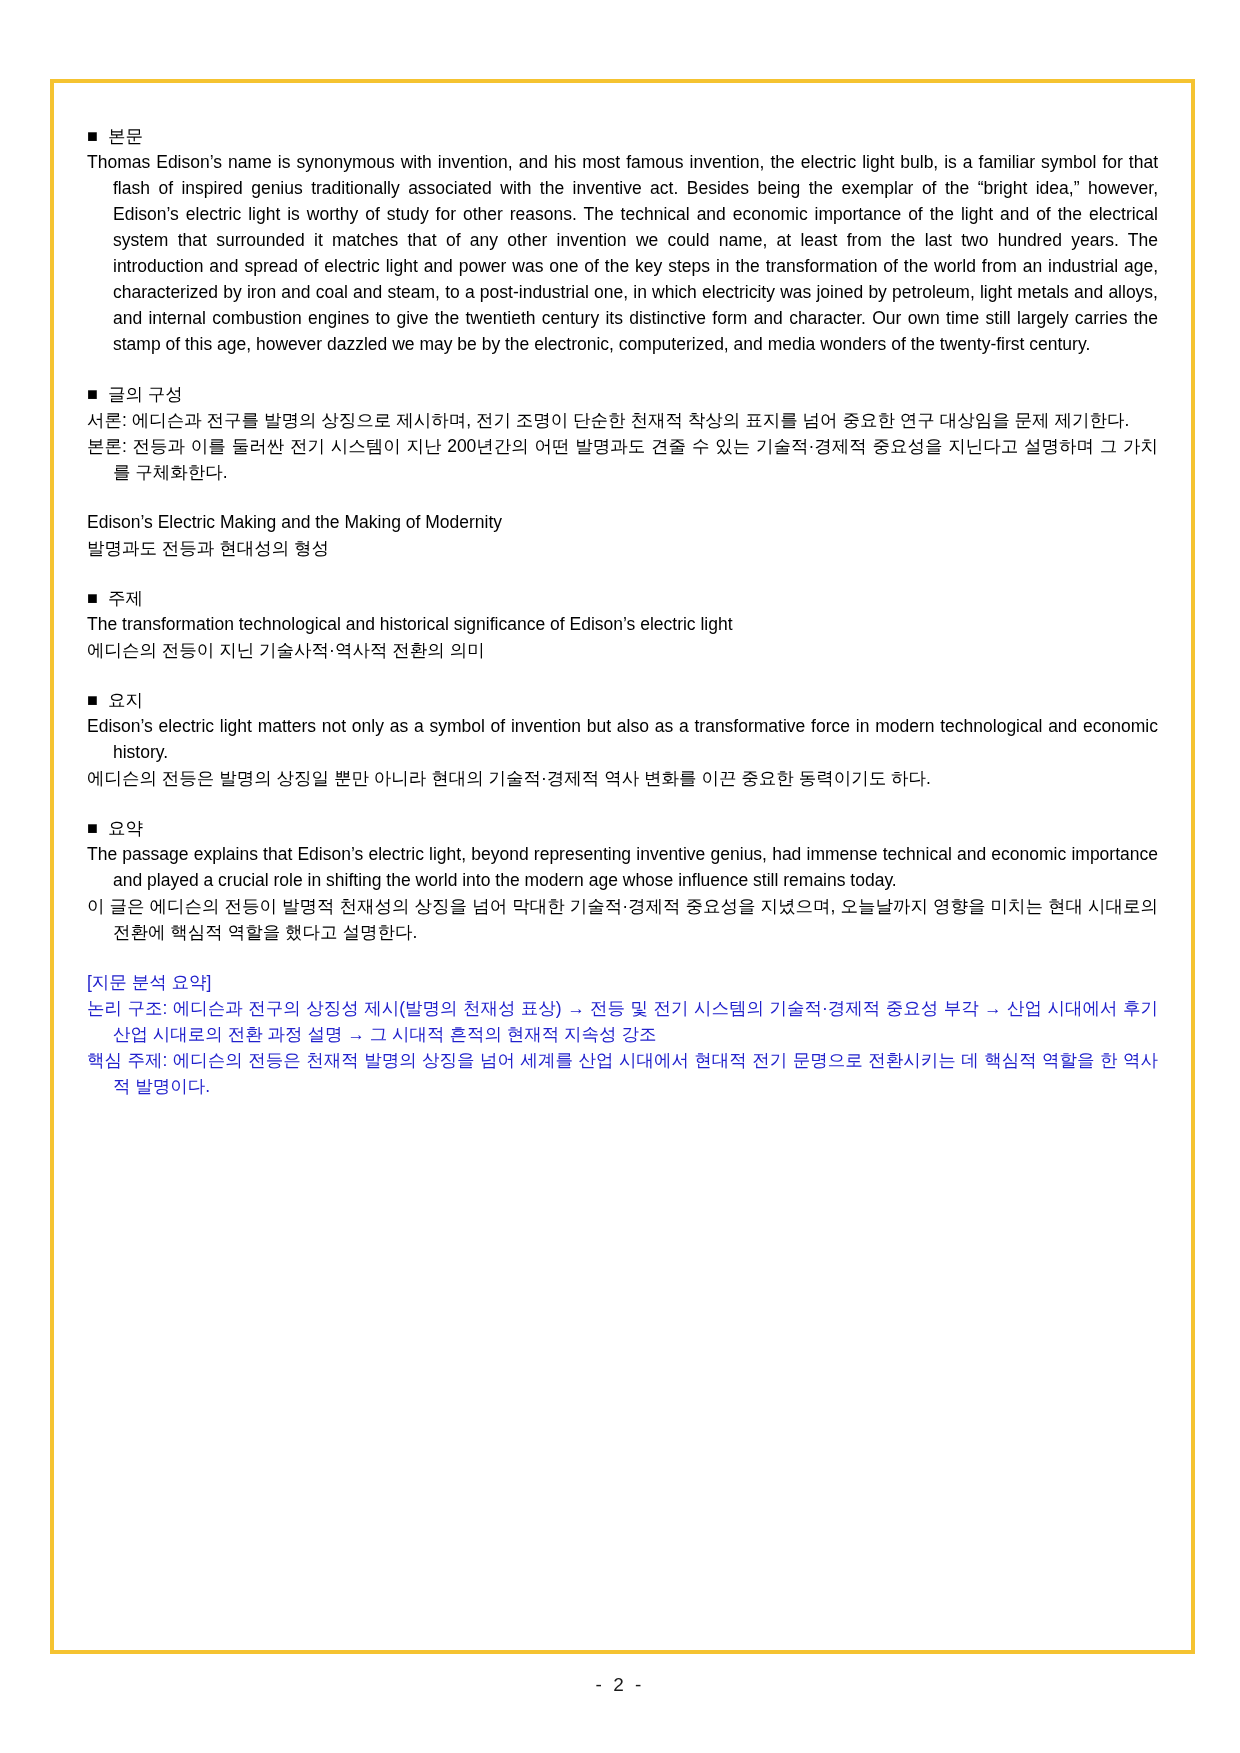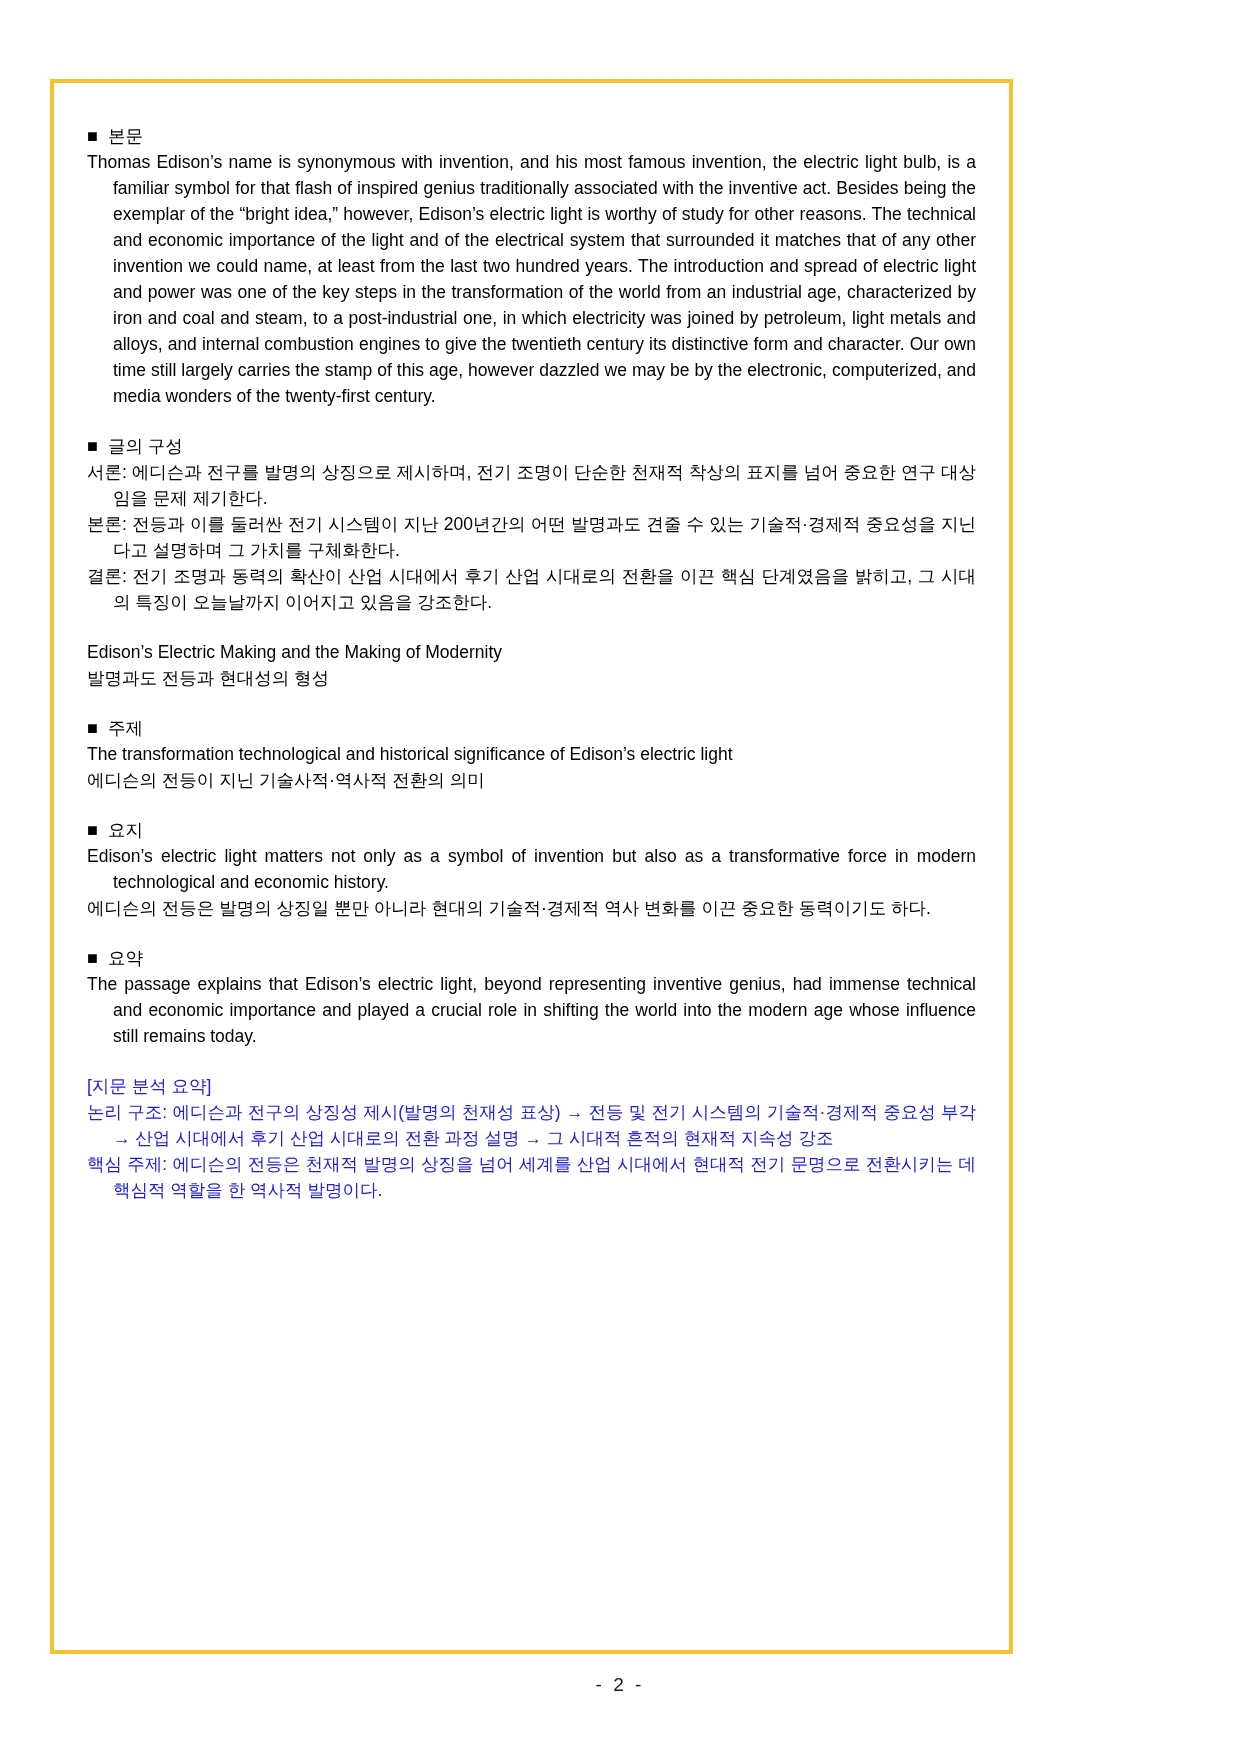--- a/index.html
+++ b/index.html
@@ -13,21 +13,21 @@
     height: 1753px;
     font-family: "Liberation Sans", "DejaVu Sans", sans-serif;
     color: #000000;
     font-size: 17.5px;
     line-height: 26px;
   }
   .frame {
     position: absolute;
     left: 50px;
     top: 79px;
-    width: 963px;
+    width: 1145px;
     height: 1575px;
     box-sizing: border-box;
     border: 4px solid var(--border-color, #F5C331);
     padding: 40px 33px 0 33px;
     background: #ffffff;
   }
   .section { margin: 0 0 24px 0; }
   .heading {
     font-weight: normal;
     margin: 0;
@@ -75,21 +75,20 @@
     </div>
     <p class="para hang en">Thomas Edison’s name is synonymous with invention, and his most famous invention, the electric light bulb, is a familiar symbol for that flash of inspired genius traditionally associated with the inventive act. Besides being the exemplar of the “bright idea,” however, Edison’s electric light is worthy of study for other reasons. The technical and economic importance of the light and of the electrical system that surrounded it matches that of any other invention we could name, at least from the last two hundred years. The introduction and spread of electric light and power was one of the key steps in the transformation of the world from an industrial age, characterized by iron and coal and steam, to a post-industrial one, in which electricity was joined by petroleum, light metals and alloys, and internal combustion engines to give the twentieth century its distinctive form and character. Our own time still largely carries the stamp of this age, however dazzled we may be by the electronic, computerized, and media wonders of the twenty-first century.</p>
   </div>
 
   <div class="section">
     <div class="heading">
       <span class="bullet">■</span><span>글의 구성</span>
     </div>
     <p class="para hang ko">서론: 에디슨과 전구를 발명의 상징으로 제시하며, 전기 조명이 단순한 천재적 착상의 표지를 넘어 중요한 연구 대상임을 문제 제기한다.</p>
     <p class="para hang ko">본론: 전등과 이를 둘러싼 전기 시스템이 지난 200년간의 어떤 발명과도 견줄 수 있는 기술적·경제적 중요성을 지닌다고 설명하며 그 가치를 구체화한다.</p>
-    <p class="para hang ko">결론: 전기 조명과 동력의 확산이 산업 시대에서 후기 산업 시대로의 전환을 이끈 핵심 단계였음을 밝히고, 그 시대의 특징이 오늘날까지 이어지고 있음을 강조한다.</p>
   </div>
 
   <div class="section">
     <p class="para en">Edison’s Electric Making and the Making of Modernity</p>
     <p class="para ko">발명과도 전등과 현대성의 형성</p>
   </div>
 
   <div class="section">
     <div class="heading">
       <span class="bullet">■</span><span>주제</span>
@@ -104,20 +103,21 @@
     </div>
     <p class="para hang en">Edison’s electric light matters not only as a symbol of invention but also as a transformative force in modern technological and economic history.</p>
     <p class="para hang ko">에디슨의 전등은 발명의 상징일 뿐만 아니라 현대의 기술적·경제적 역사 변화를 이끈 중요한 동력이기도 하다.</p>
   </div>
 
   <div class="section">
     <div class="heading">
       <span class="bullet">■</span><span>요약</span>
     </div>
     <p class="para hang en">The passage explains that Edison’s electric light, beyond representing inventive genius, had immense technical and economic importance and played a crucial role in shifting the world into the modern age whose influence still remains today.</p>
+    <p class="para hang ko">이 글은 에디슨의 전등이 발명적 천재성의 상징을 넘어 막대한 기술적·경제적 중요성을 지녔으며, 오늘날까지 영향을 미치는 현대 시대로의 전환에 핵심적 역할을 했다고 설명한다.</p>
   </div>
 
   <div class="section analysis">
     <div class="heading">[지문 분석 요약]</div>
     <p class="para hang ko">논리 구조: 에디슨과 전구의 상징성 제시(발명의 천재성 표상) → 전등 및 전기 시스템의 기술적·경제적 중요성 부각 → 산업 시대에서 후기 산업 시대로의 전환 과정 설명 → 그 시대적 흔적의 현재적 지속성 강조</p>
     <p class="para hang ko">핵심 주제: 에디슨의 전등은 천재적 발명의 상징을 넘어 세계를 산업 시대에서 현대적 전기 문명으로 전환시키는 데 핵심적 역할을 한 역사적 발명이다.</p>
   </div>
 
 </div>
 

